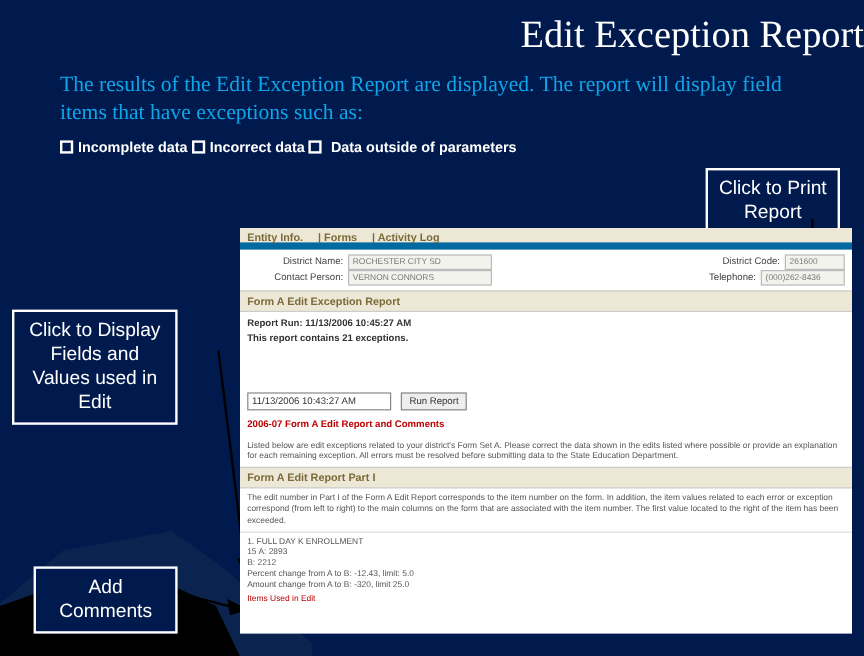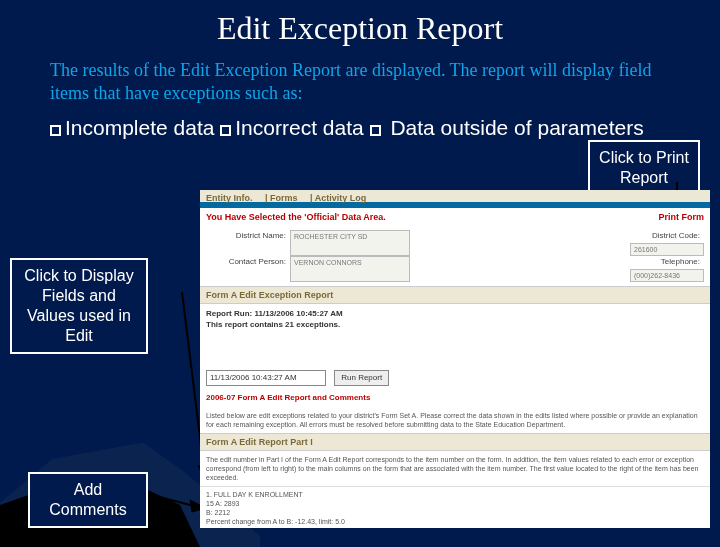--- a/index.html
+++ b/index.html
@@ -8,34 +8,34 @@
     height: 547px;
     background: #001a4d;
     font-family: Arial, sans-serif;
     position: relative;
     overflow: hidden;
   }
   .title {
     font-family: "Times New Roman", serif;
     font-size: 32px;
     color: #fff;
-    text-align: center;
+    text-align: right;
     padding-top: 10px;
   }
   .intro {
     font-family: "Times New Roman", serif;
     font-size: 18px;
     color: #0ea5e9;
     padding: 12px 50px 6px 50px;
     line-height: 1.25;
   }
   .bullets {
     font-family: Arial, sans-serif;
-    font-weight: normal;
-    font-size: 21px;
+    font-weight: bold;
+    font-size: 12px;
     color: #fff;
     padding: 6px 50px 0 50px;
   }
   .bullets .sq {
     display: inline-block;
     width: 11px; height: 11px;
     border: 2px solid #fff;
     margin-right: 4px;
     vertical-align: -1px;
   }
@@ -82,21 +82,21 @@
   }
   .ss-redbar .pf { float: right; color: #b00; }
   .ss-fields {
     padding: 4px 6px;
     font-size: 8px;
     line-height: 1.6;
   }
   .ss-fields .row { display: flex; }
   .ss-fields .lbl { width: 80px; text-align: right; margin-right: 4px; color: #444; }
   .ss-fields .val { border: 1px solid #bbb; background: #f3f3ee; padding: 0 3px; min-width: 120px; color: #777; font-size: 7px; }
-  .ss-fields .right { margin-left: auto; display: flex; flex-direction: column; }
+  .ss-fields .right { margin-left: auto; display: flex; }
   .ss-fields .lbl2 { width: 70px; text-align: right; margin-right: 4px; color: #444; }
   .ss-section {
     background: #ede8d6;
     color: #7a6a3a;
     font-weight: bold;
     font-size: 9px;
     padding: 3px 6px;
     border-top: 1px solid #ccc;
     border-bottom: 1px solid #ccc;
   }
@@ -189,24 +189,20 @@
   <line x1="0" y1="6" x2="46" y2="18" stroke-width="2"></line>
   <polygon points="42,12 44,24 58,20"></polygon>
 </svg>
 
 <div class="screenshot">
   <div class="ss-top">
     <span>Entity Info.</span> |
     <span>Forms</span> |
     <span>Activity Log</span>
   </div>
-  <div class="ss-redbar">
-    <span>You Have Selected the 'Official' Data Area.</span>
-    <span class="pf">Print Form</span>
-  </div>
   <div class="ss-fields">
     <div class="row">
       <span class="lbl">District Name:</span>
       <span class="val">ROCHESTER CITY SD</span>
       <span class="right">
         <span class="lbl2">District Code:</span>
         <span class="val" style="min-width:50px">261600</span>
       </span>
     </div>
     <div class="row">

